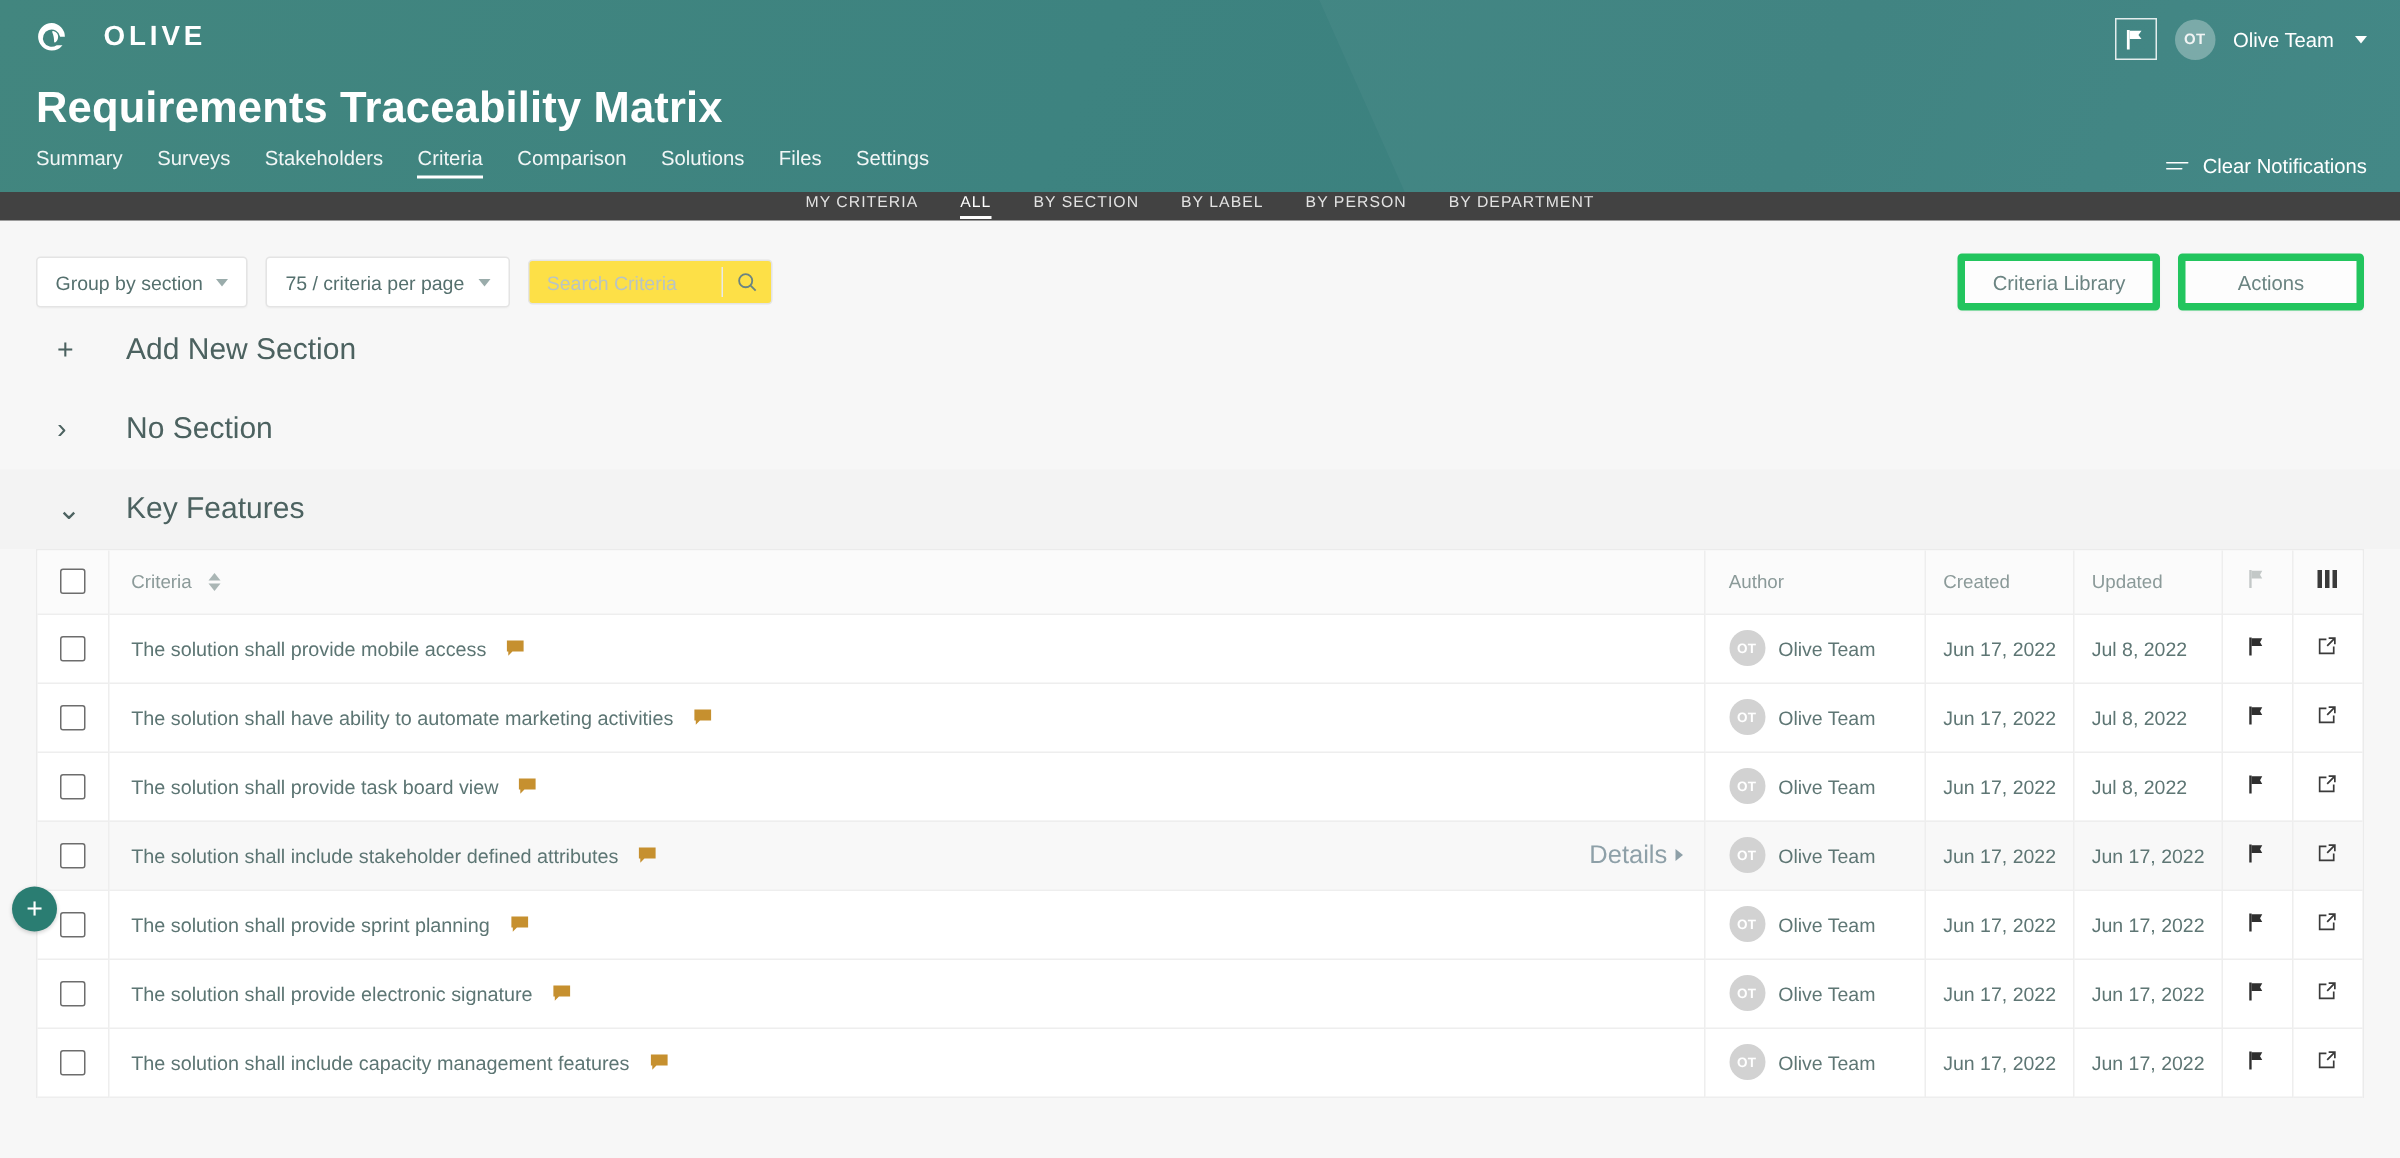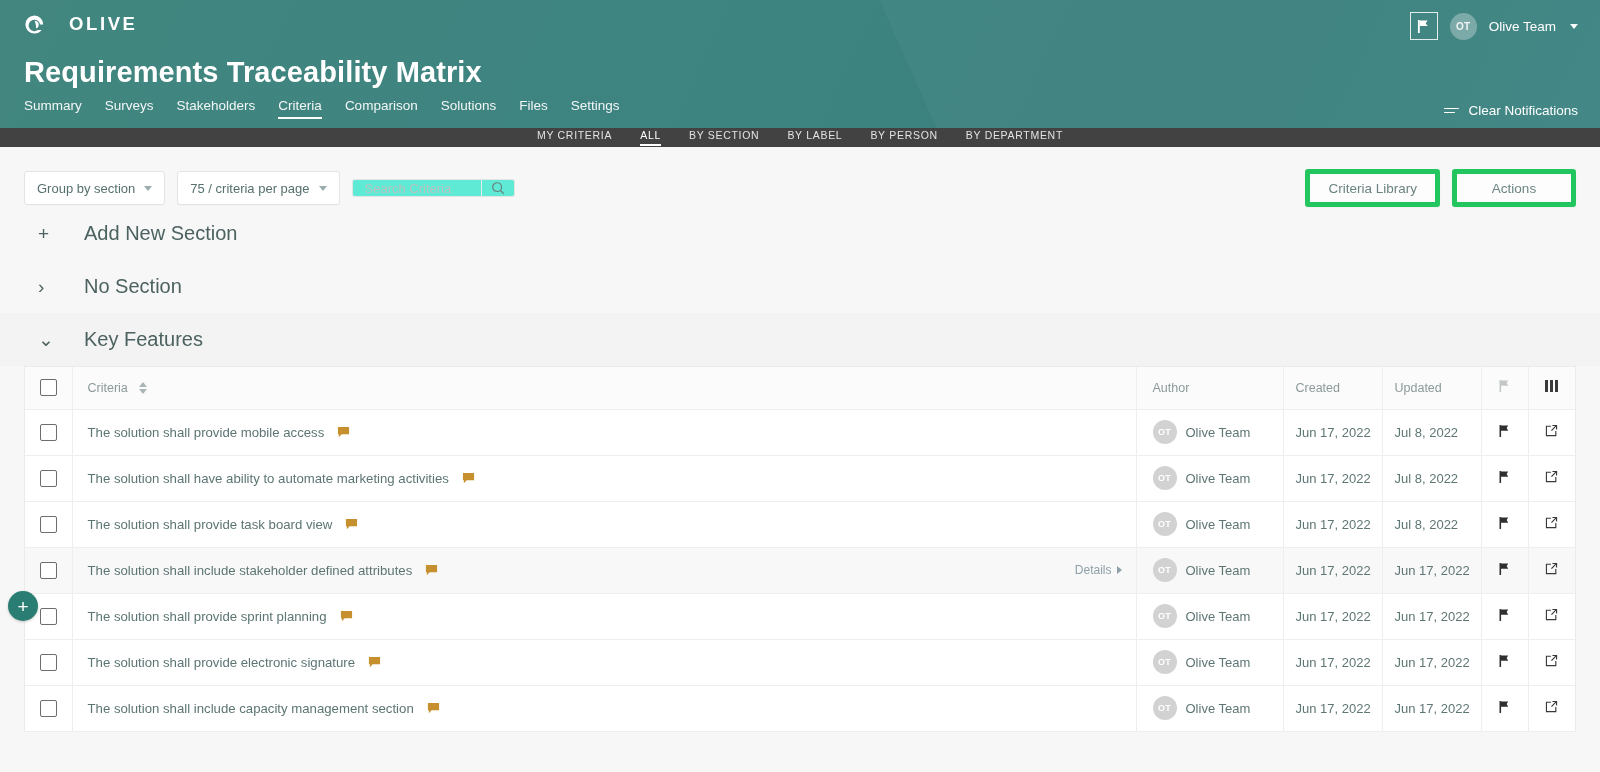--- a/index.html
+++ b/index.html
@@ -121,22 +121,22 @@
     margin-right: 12px;
     box-shadow: 0 1px 1px rgba(0,0,0,0.02);
   }
   .ctrl .chev {
     margin-left: 9px; width: 0; height: 0;
     border-left: 4px solid transparent;
     border-right: 4px solid transparent;
     border-top: 5px solid #9aacab;
   }
   .search-box {
-    height: 18px; width: 163px;
-    background: #5eead4; border: 1px solid #e4e4e4; border-radius: 3px;
+    height: 30px; width: 163px;
+    background: #fde047; border: 1px solid #e4e4e4; border-radius: 3px;
     display: flex; align-items: center; padding: 0 0 0 12px;
   }
   .search-box input {
     border: 0; outline: 0; flex: 1; width: 100%;
     font-family: "Liberation Sans", sans-serif;
     font-size: 13px; color: #55706e; background: transparent;
   }
   .search-box input::placeholder { color: #b9c4c3; }
   .search-sep { width: 1px; height: 20px; background: #e9e9e9; }
   .search-btn {
@@ -213,21 +213,21 @@
   }
   .sort-arrows i.up { border-bottom: 5px solid #aab6b5; }
   .sort-arrows i.dn { border-top: 5px solid #aab6b5; }
 
   .criteria-cell { display: flex; align-items: center; }
   .criteria-text { color: #5c7573; font-size: 13.2px; }
   .flag-gold { margin-left: 13px; display: inline-flex; }
   .details-link {
     margin-left: auto; margin-right: 14px;
     display: flex; align-items: center; gap: 5px;
-    color: #8ea0a8; font-size: 12px;
+    color: #8ea0a8; font-size: 17px;
   }
   .details-link .arr {
     width: 0; height: 0;
     border-top: 4px solid transparent;
     border-bottom: 4px solid transparent;
     border-left: 5px solid #8ea0a8;
   }
   tr.hovered td { background: #f8f8f8; }
 
   .author-cell { display: flex; align-items: center; gap: 9px; }
@@ -616,21 +616,21 @@
             </svg>
           </td>
         </tr>
 
         <tr>
           <td class="c-check">
             <span class="cbx"></span>
           </td>
           <td class="c-criteria">
             <div class="criteria-cell">
-              <span class="criteria-text">The solution shall include capacity management section</span>
+              <span class="criteria-text">The solution shall include capacity management features</span>
               <span class="flag-gold">
                 <svg width="13" height="13" viewBox="0 0 14 14">
                     <path d="M1 1h12v8H5l-3 3V9H1z" fill="#c6902f"></path>
                   </svg>
               </span>
             </div>
           </td>
           <td class="c-author">
             <div class="author-cell">
               <span class="author-avatar">OT</span>

